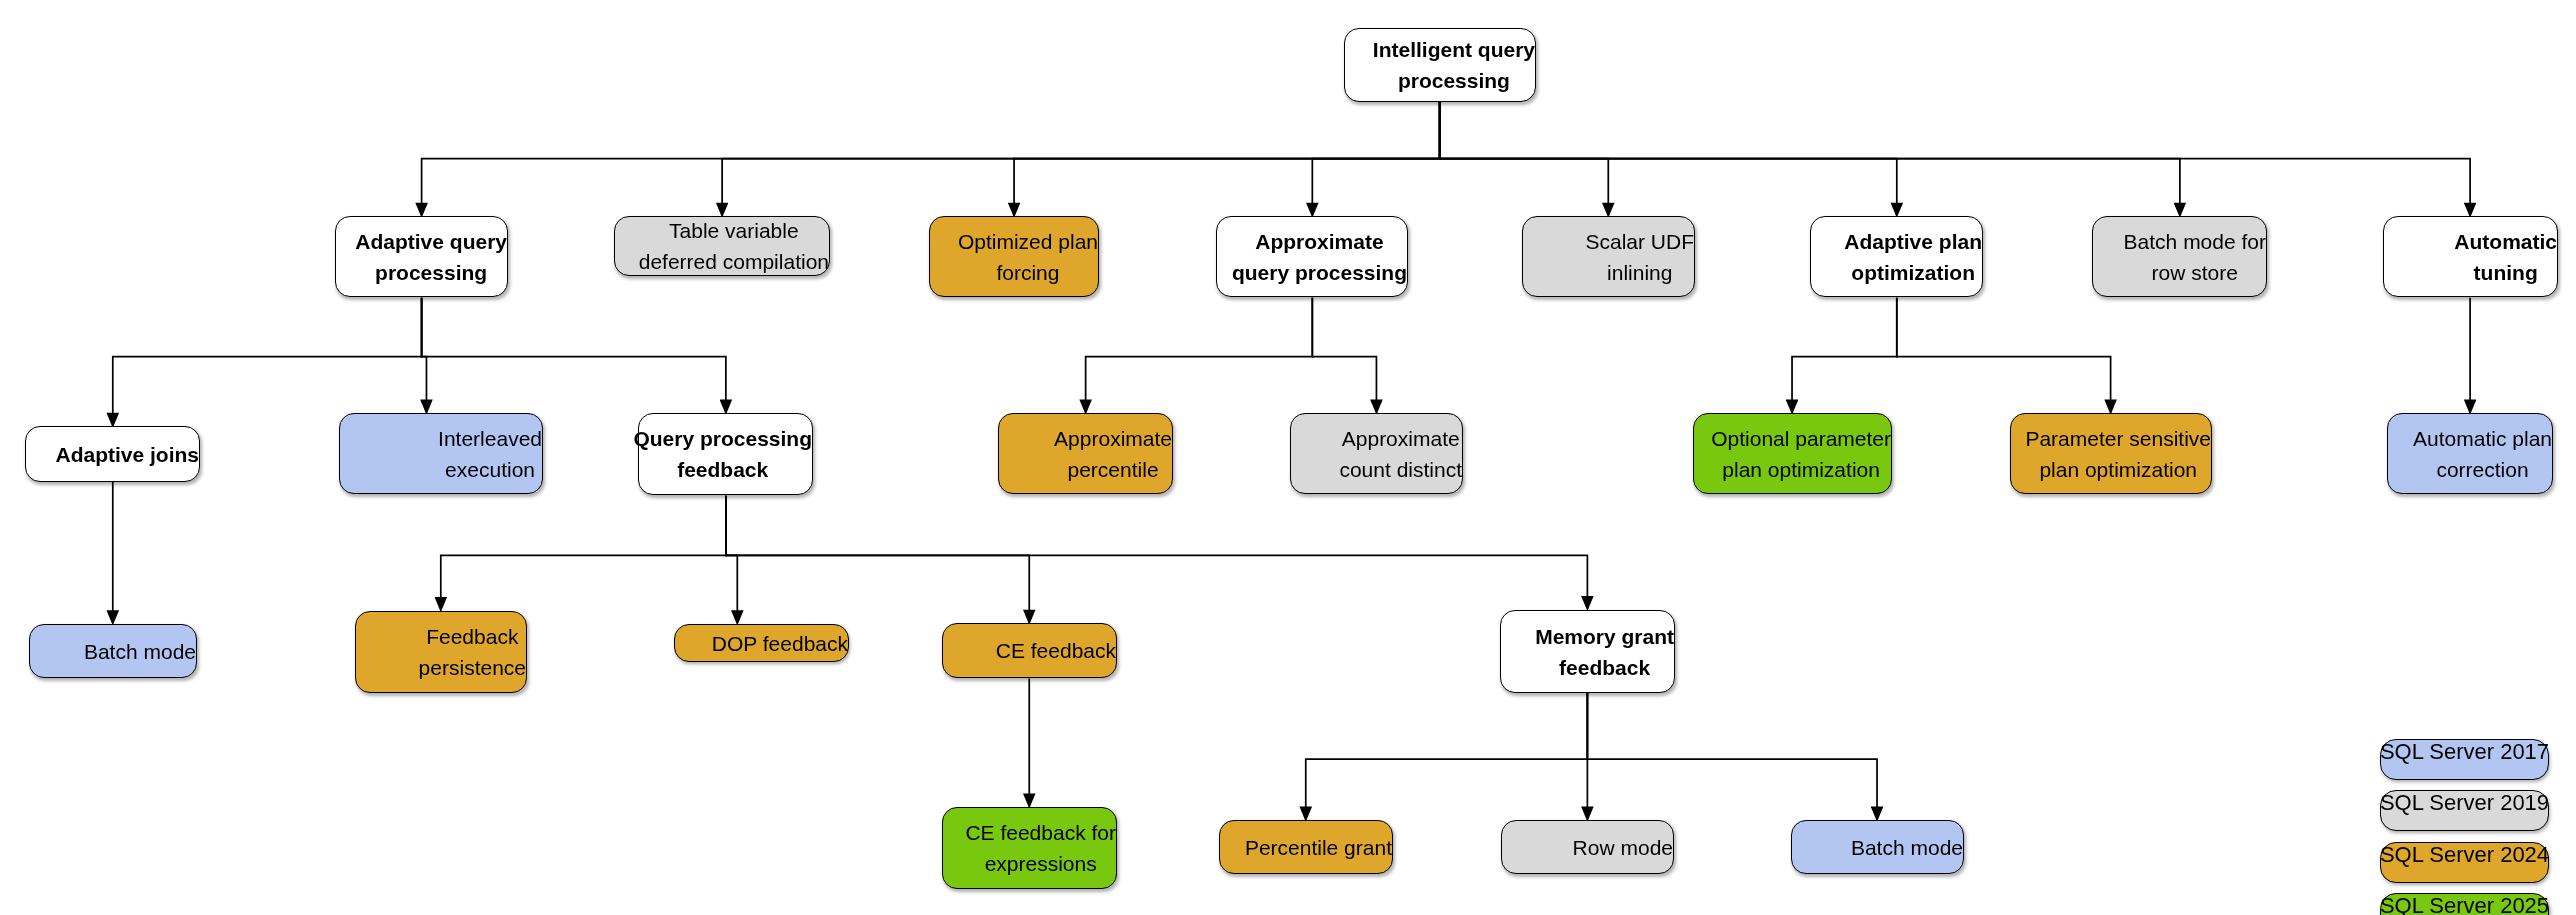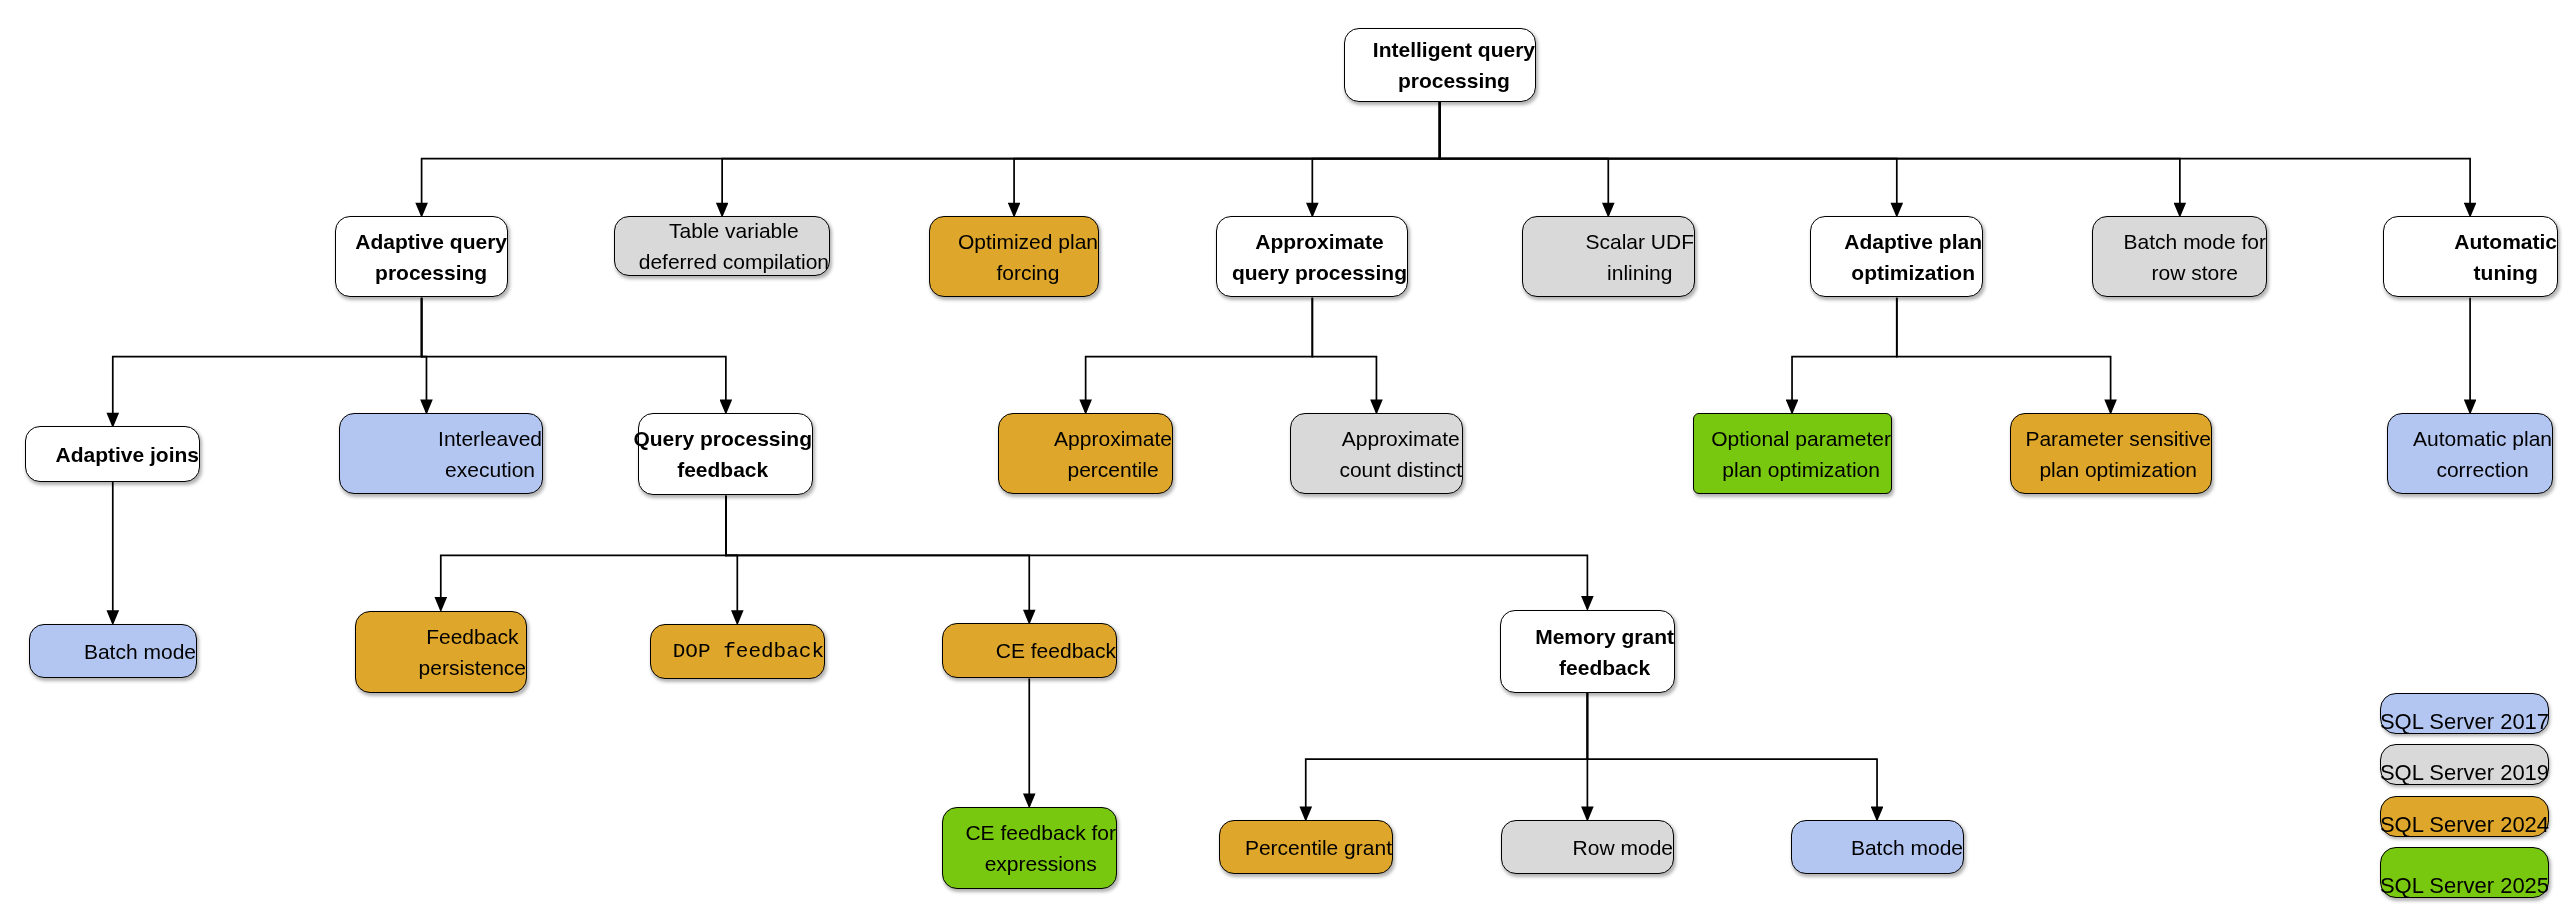--- a/index.html
+++ b/index.html
@@ -42,28 +42,29 @@
   .node.bold {
     font-weight: 700;
   }
   .chip {
     position: absolute;
     z-index: 1;
     box-sizing: border-box;
     border: 1.7px solid #000000;
     border-radius: 16px;
     display: flex;
-    align-items: flex-end;
+    align-items: flex-start;
     justify-content: center;
     text-align: center;
     color: #000000;
     font-size: 22px;
     line-height: 23px;
     white-space: pre;
     box-shadow: 1.1px 2.3px 3.4px rgba(0,0,0,0.30);
+    margin-top: 46px;
   }
 </style>
 </head>
 <body>
 
 <div id="canvas">
   <svg id="edges" width="2576" height="916" viewBox="0 0 4500 1600">
       <defs>
         <marker id="arrow" viewBox="0 0 12 10" markerUnits="userSpaceOnUse" markerWidth="30" markerHeight="22" refX="10" refY="5" orient="auto">
           <path d="M0,0 L12,5 L0,10 z" fill="#000000"></path>
@@ -116,30 +117,30 @@
 tuning</span></div>
       <div class="node bold" style="left: 25px; top: 426px; width: 175px; height: 56px; background: rgb(255, 255, 255);"><span>Adaptive joins</span></div>
       <div class="node" style="left: 339px; top: 413px; width: 204px; height: 81px; background: rgb(179, 198, 242);"><span>Interleaved
 execution</span></div>
       <div class="node bold" style="left: 638px; top: 413px; width: 175px; height: 82px; background: rgb(255, 255, 255);"><span>Query processing
 feedback</span></div>
       <div class="node" style="left: 998px; top: 413px; width: 175px; height: 81px; background: rgb(222, 166, 43);"><span>Approximate
 percentile</span></div>
       <div class="node" style="left: 1290px; top: 413px; width: 173px; height: 81px; background: rgb(217, 217, 217);"><span>Approximate
 count distinct</span></div>
-      <div class="node" style="left: 1693px; top: 413px; width: 199px; height: 81px; background: rgb(119, 200, 15); border-radius: 6px;"><span>Optional parameter
+      <div class="node" style="left: 1693px; top: 413px; width: 199px; height: 81px; background: rgb(119, 200, 15);"><span>Optional parameter
 plan optimization</span></div>
       <div class="node" style="left: 2010px; top: 413px; width: 202px; height: 81px; background: rgb(222, 166, 43);"><span>Parameter sensitive
 plan optimization</span></div>
       <div class="node" style="left: 2387px; top: 413px; width: 166px; height: 81px; background: rgb(179, 198, 242);"><span>Automatic plan
 correction</span></div>
       <div class="node" style="left: 29px; top: 624px; width: 168px; height: 54px; background: rgb(179, 198, 242);"><span>Batch mode</span></div>
       <div class="node" style="left: 355px; top: 611px; width: 172px; height: 82px; background: rgb(222, 166, 43);"><span>Feedback
 persistence</span></div>
-      <div class="node" style="left: 650px; top: 624px; width: 175px; height: 55px; background: rgb(222, 166, 43); font-family: Liberation Mono, monospace;"><span>DOP feedback</span></div>
+      <div class="node" style="left: 674px; top: 624px; width: 175px; height: 38px; background: rgb(222, 166, 43);"><span>DOP feedback</span></div>
       <div class="node" style="left: 942px; top: 623px; width: 175px; height: 55px; background: rgb(222, 166, 43);"><span>CE feedback</span></div>
       <div class="node bold" style="left: 1500px; top: 610px; width: 175px; height: 83px; background: rgb(255, 255, 255);"><span>Memory grant
 feedback</span></div>
       <div class="node" style="left: 942px; top: 807px; width: 175px; height: 82px; background: rgb(119, 200, 15);"><span>CE feedback for
 expressions</span></div>
       <div class="node" style="left: 1219px; top: 820px; width: 174px; height: 54px; background: rgb(222, 166, 43);"><span>Percentile grant</span></div>
       <div class="node" style="left: 1501px; top: 820px; width: 173px; height: 54px; background: rgb(217, 217, 217);"><span>Row mode</span></div>
       <div class="node" style="left: 1791px; top: 820px; width: 173px; height: 54px; background: rgb(179, 198, 242);"><span>Batch mode</span></div>
     </div>
   <div id="legend">

